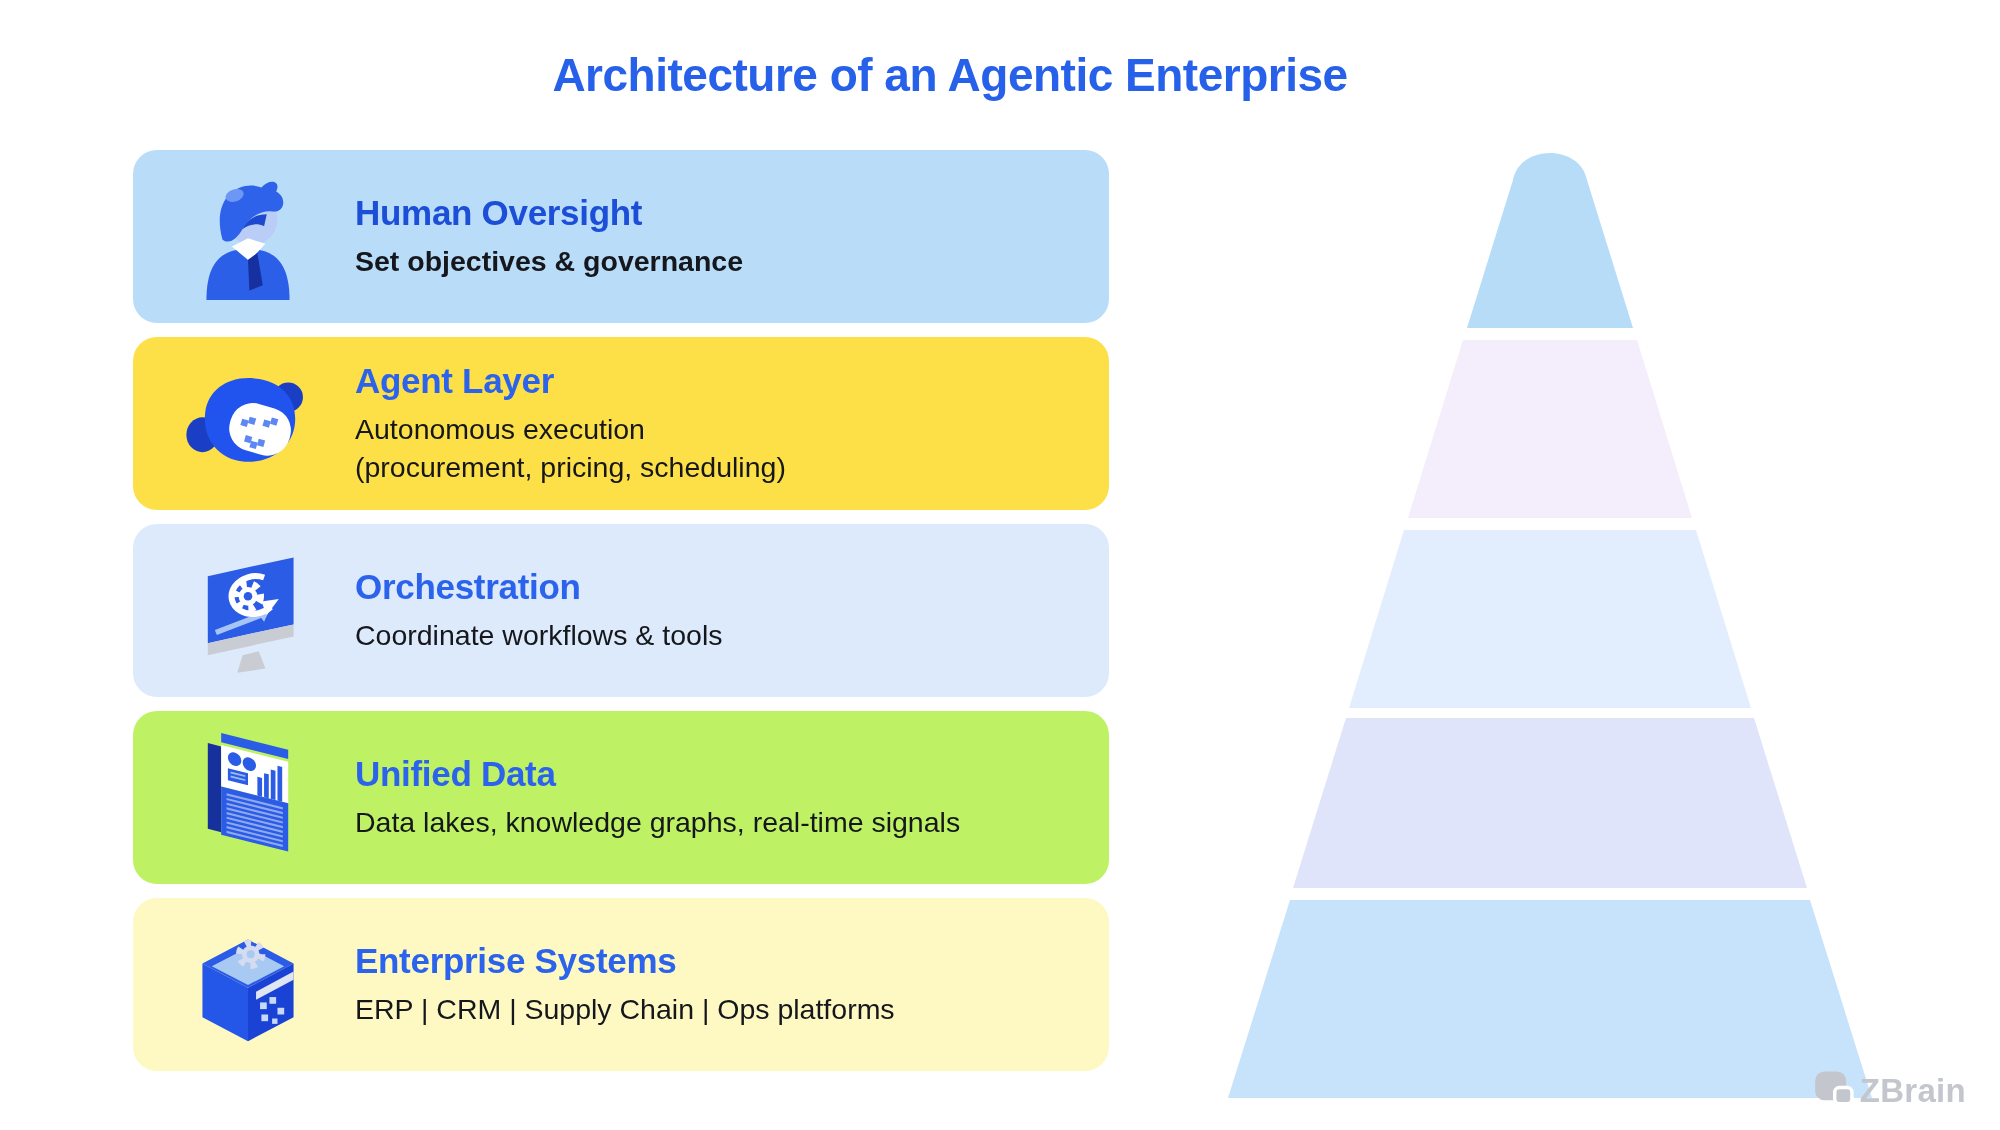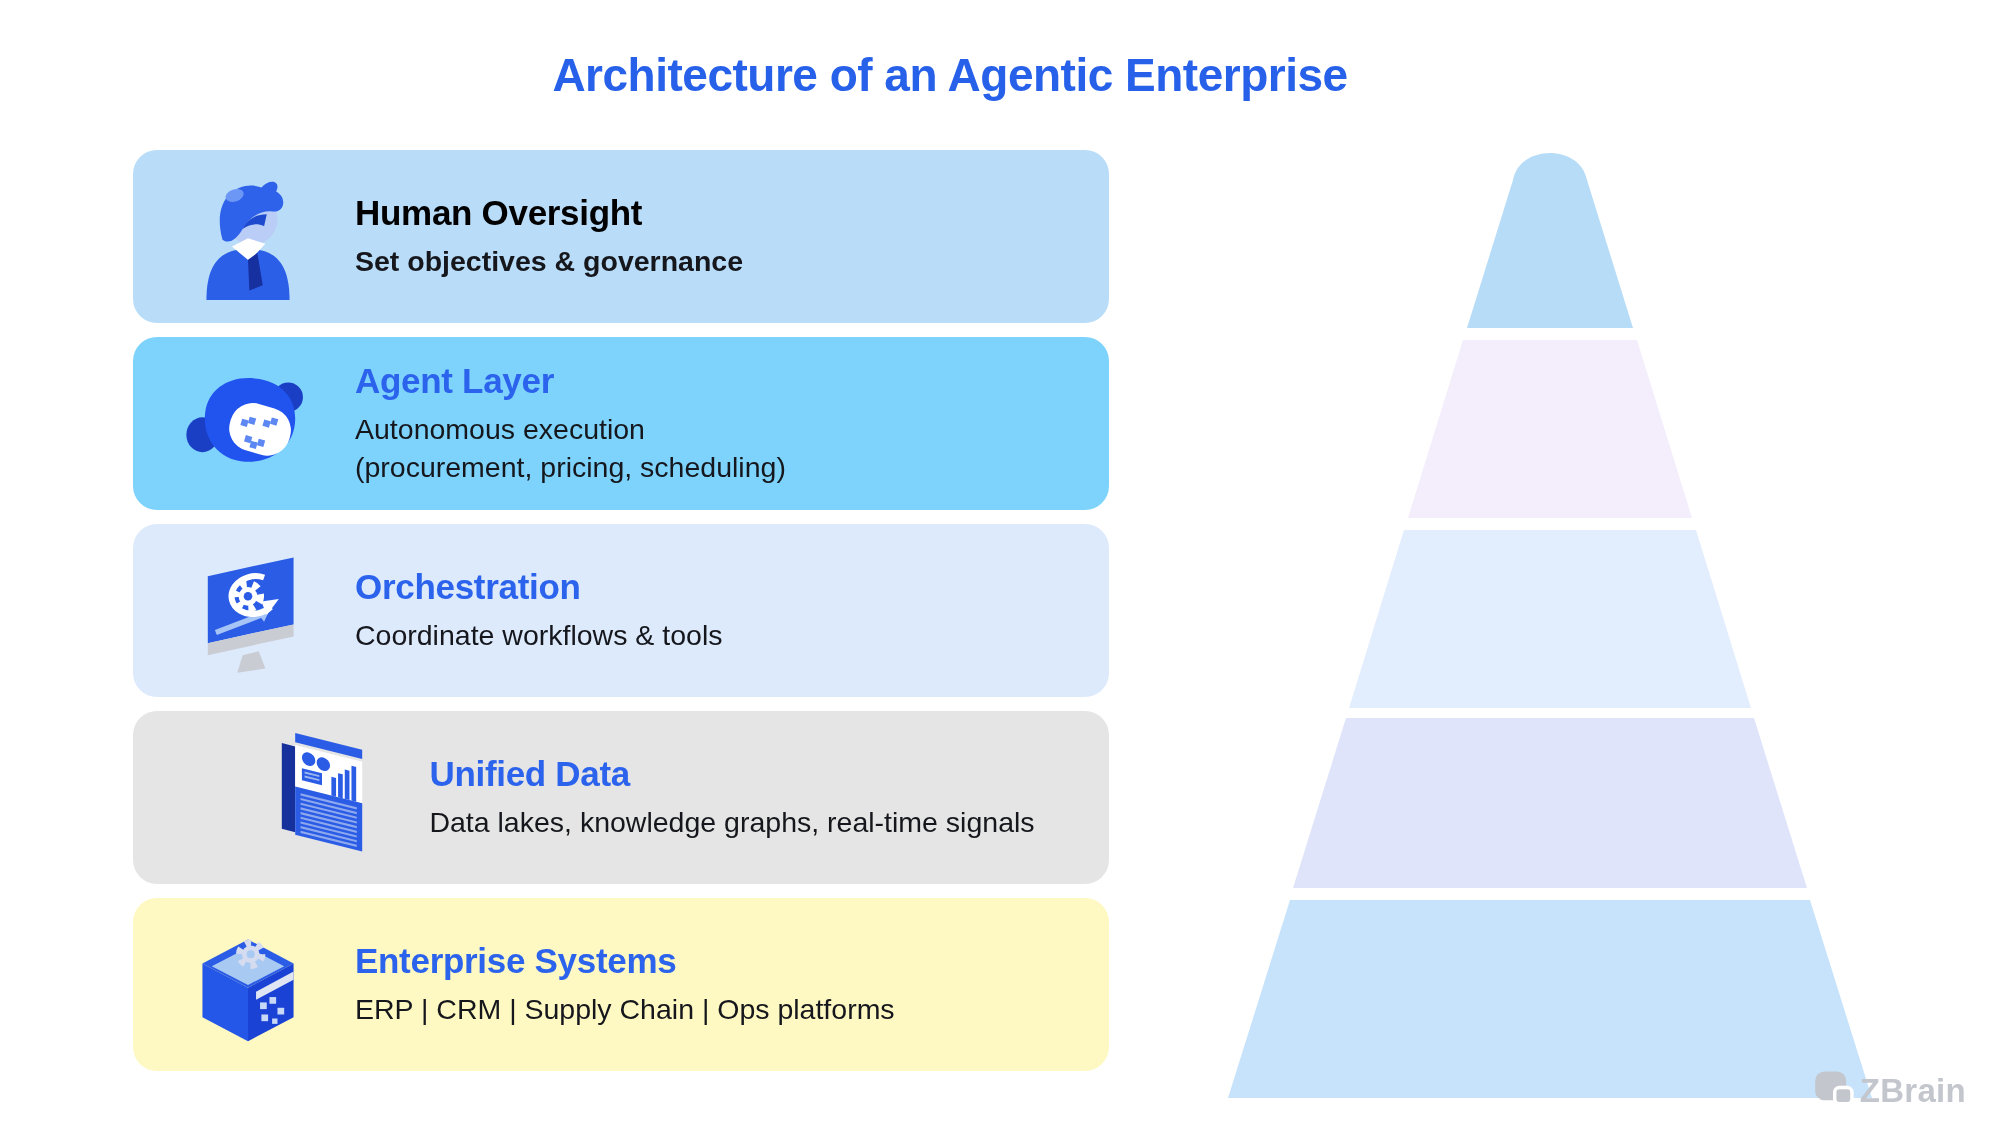--- a/index.html
+++ b/index.html
@@ -44,26 +44,26 @@
         <path d="M19,97 C19,68 31,59 50,59 C69,59 81,68 81,97 Z" fill="#2b5fe8"></path>
         <circle cx="53" cy="37" r="19" fill="#b9cdf6"></circle>
         <path d="M38,57 L51,68 L63,55 L50,51 Z" fill="#ffffff"></path>
         <path d="M50,67 L57,62 L61,86 L51,90 Z" fill="#16309f"></path>
         <path d="M31,52 C22,20 44,7 60,13 C66,6 75,8 71,16 C79,20 78,32 68,31 C62,30 52,33 46,44 C42,51 36,56 31,52 Z" fill="#2f62ea"></path>
         <path d="M46,44 C49,37 56,33 64,33 L62,42 C56,39 51,41 46,44 Z" fill="#1d49cf"></path>
         <ellipse cx="40" cy="19" rx="7" ry="4.5" fill="#6d97f5" transform="rotate(-18 40 19)"></ellipse>
       </svg>
     </div>
     <div class="card-text">
-      <div class="card-title" style="color: #000000;">Human Oversight</div>
+      <div class="card-title" style="color: #1d4ed8;">Human Oversight</div>
       <div class="card-sub" style="color: rgb(21, 23, 28); font-weight: bold;">Set objectives &amp; governance</div>
     </div>
   </div>
 
-  <div class="card" style="background-color: #7dd3fc;">
+  <div class="card" style="background-color: #fde047;">
     <div class="icon-wrap">
       <svg viewBox="0 0 100 100">
         <ellipse cx="16" cy="58" rx="12" ry="13" fill="#1b3fc4"></ellipse>
         <ellipse cx="80" cy="30" rx="11" ry="11" fill="#1b3fc4"></ellipse>
         <path d="M18,42 C20,24 36,14 55,16 C76,18 87,32 85,50 C83,68 66,80 46,78 C27,76 16,60 18,42 Z" fill="#2153ee"></path>
         <g transform="rotate(16 59 54)">
           <rect x="36" y="36" width="46" height="36" rx="17" fill="#ffffff"></rect>
           <g fill="#5d88f3">
             <rect x="44" y="50" width="5" height="5"></rect>
             <rect x="49" y="47" width="5" height="5"></rect>
@@ -97,21 +97,21 @@
         <circle cx="50" cy="39" r="7" fill="#ffffff"></circle>
         <circle cx="50" cy="39" r="3.2" fill="#2b5ce6"></circle>
       </svg>
     </div>
     <div class="card-text">
       <div class="card-title" style="color: rgb(44, 99, 236);">Orchestration</div>
       <div class="card-sub" style="color: rgb(21, 23, 28);">Coordinate workflows &amp; tools</div>
     </div>
   </div>
 
-  <div class="card" style="background-color: #e5e5e5; justify-content: center;">
+  <div class="card" style="background-color: #bef264;">
     <div class="icon-wrap">
       <svg viewBox="0 0 100 100">
         <g transform="translate(0,-9) skewY(14)">
           <rect x="20" y="13" width="10" height="64" fill="#16309c"></rect>
           <rect x="30" y="3" width="50" height="7" fill="#2b5ce6"></rect>
           <rect x="30" y="12" width="50" height="31" fill="#ffffff"></rect>
           <rect x="30" y="43" width="50" height="36" fill="#2b5ce6"></rect>
           <circle cx="40" cy="20" r="5" fill="#2b5ce6"></circle>
           <circle cx="51" cy="21" r="5" fill="#2b5ce6"></circle>
           <rect x="35" y="28" width="15" height="9" fill="#2b5ce6"></rect>

